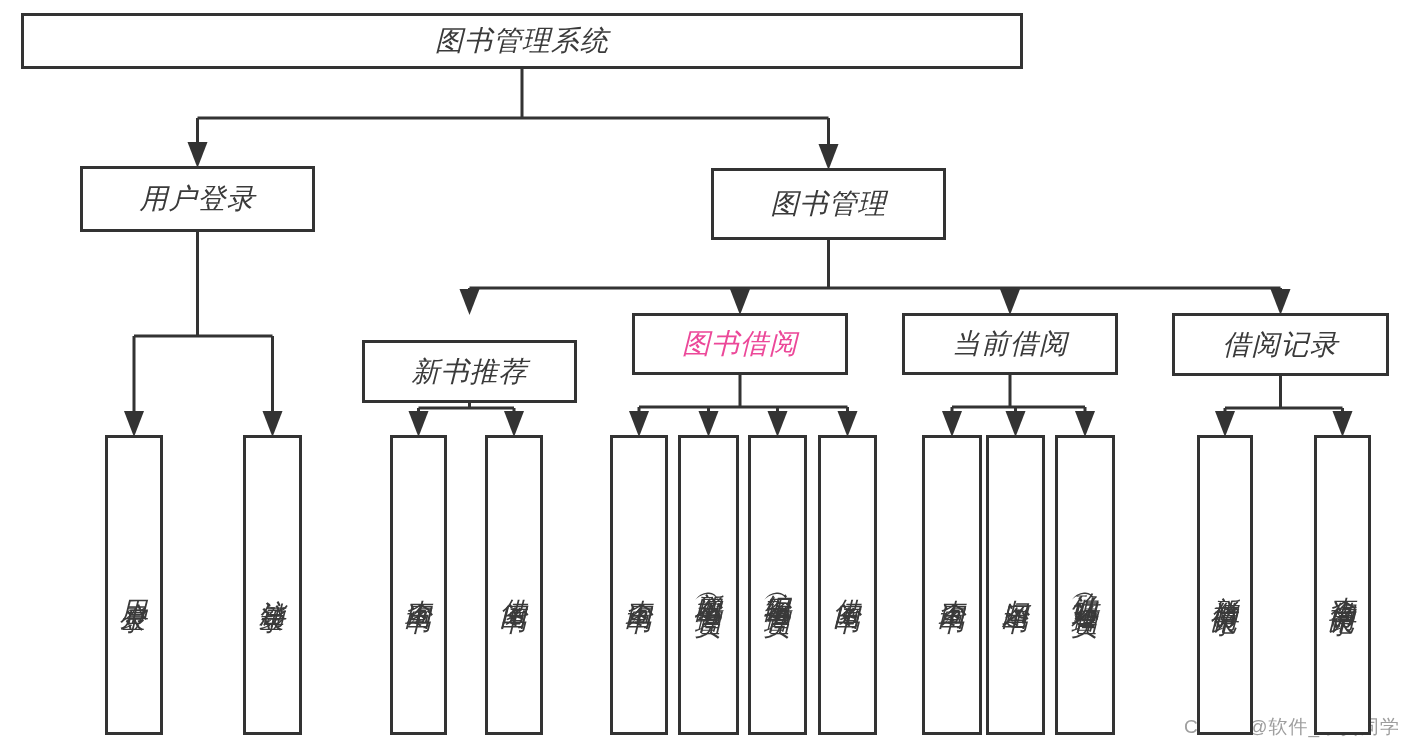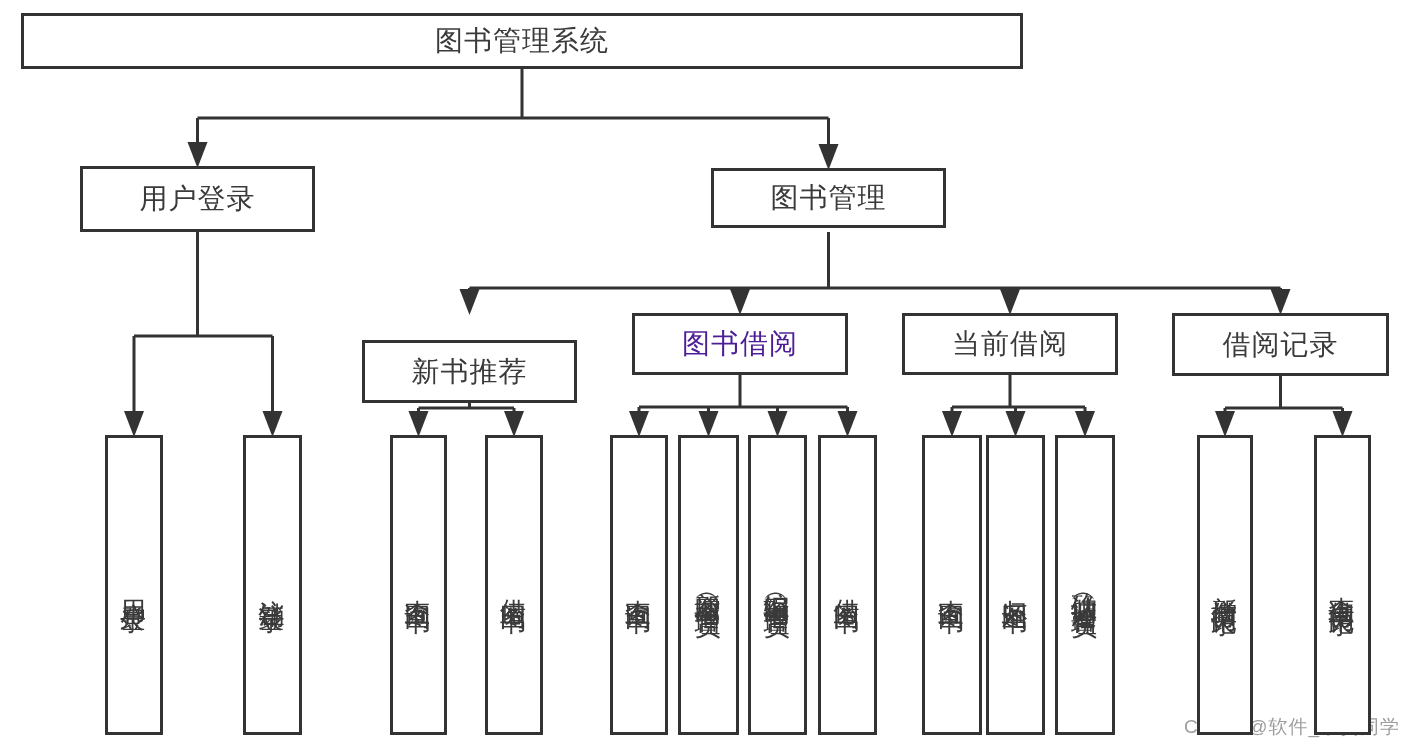--- a/index.html
+++ b/index.html
@@ -24,20 +24,21 @@
     display: flex;
     align-items: center;
     justify-content: center;
     color: #3a3a3a;
   }
   .node .label {
     font-size: 28px;
     letter-spacing: 1px;
     white-space: nowrap;
     text-align: center;
+    font-style: italic;
   }
   .node.vertical .label {
     writing-mode: vertical-lr;
     text-orientation: mixed;
     font-size: 26px;
     letter-spacing: 3px;
     white-space: normal;
   }
   .watermark {
     position: absolute;
@@ -77,28 +78,28 @@
       <polygon points="1332.5,411 1352.5,411 1342.5,437" fill="#333333"></polygon>
     </svg>
 
   <div class="watermark" style="color: rgb(158, 158, 158);">CSDN @软件_小贺同学</div>
 <div class="node" style="left: 21px; top: 13px; width: 1002px; height: 56px; border-color: rgb(51, 51, 51);">
       <span class="label" style="color: rgb(58, 58, 58);">图书管理系统</span>
     </div>
     <div class="node" style="left: 80px; top: 166px; width: 235px; height: 66px; border-color: rgb(51, 51, 51);">
       <span class="label" style="color: rgb(58, 58, 58);">用户登录</span>
     </div>
-    <div class="node" style="left: 711px; top: 168px; width: 235px; height: 60px; border-color: rgb(51, 51, 51);">
+    <div class="node" style="left: 711px; top: 168px; width: 235px; height: 72px; border-color: rgb(51, 51, 51);">
       <span class="label" style="color: rgb(58, 58, 58);">图书管理</span>
     </div>
     <div class="node" style="left: 362px; top: 313px; width: 215px; height: 63px; border-color: rgb(51, 51, 51); margin-top: 27px;">
       <span class="label" style="color: rgb(58, 58, 58);">新书推荐</span>
     </div>
     <div class="node" style="left: 632px; top: 313px; width: 216px; height: 62px; border-color: rgb(51, 51, 51);">
-      <span class="label" style="color: #4c1d95;">图书借阅</span>
+      <span class="label" style="color: #ec4899;">图书借阅</span>
     </div>
     <div class="node" style="left: 902px; top: 313px; width: 216px; height: 62px; border-color: rgb(51, 51, 51);">
       <span class="label" style="color: rgb(58, 58, 58);">当前借阅</span>
     </div>
     <div class="node" style="left: 1172px; top: 313px; width: 217px; height: 63px; border-color: rgb(51, 51, 51);">
       <span class="label" style="color: rgb(58, 58, 58);">借阅记录</span>
     </div>
     <div class="node vertical" style="left: 105px; top: 435px; width: 58px; height: 300px; border-color: rgb(51, 51, 51);">
       <span class="label" style="color: rgb(58, 58, 58);">用户登录</span>
     </div>

